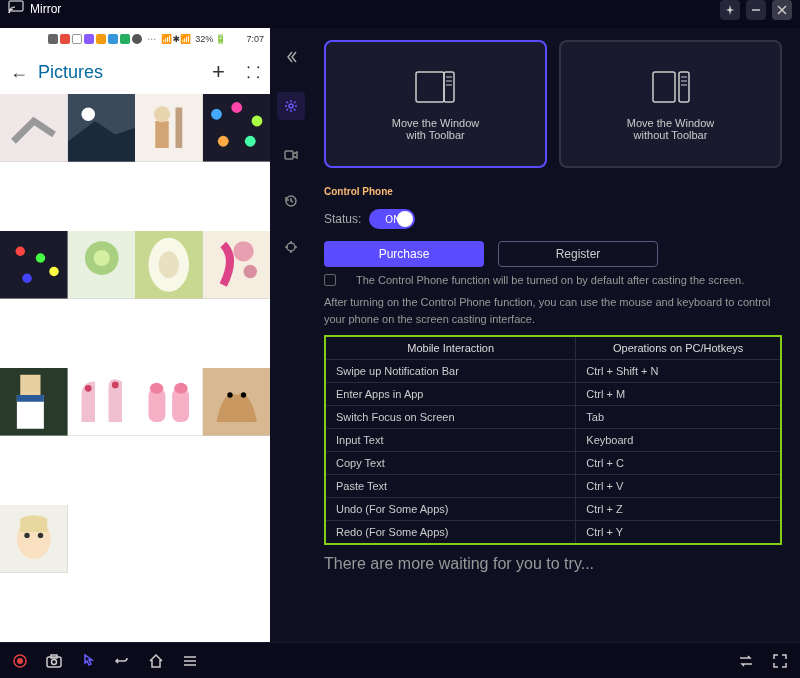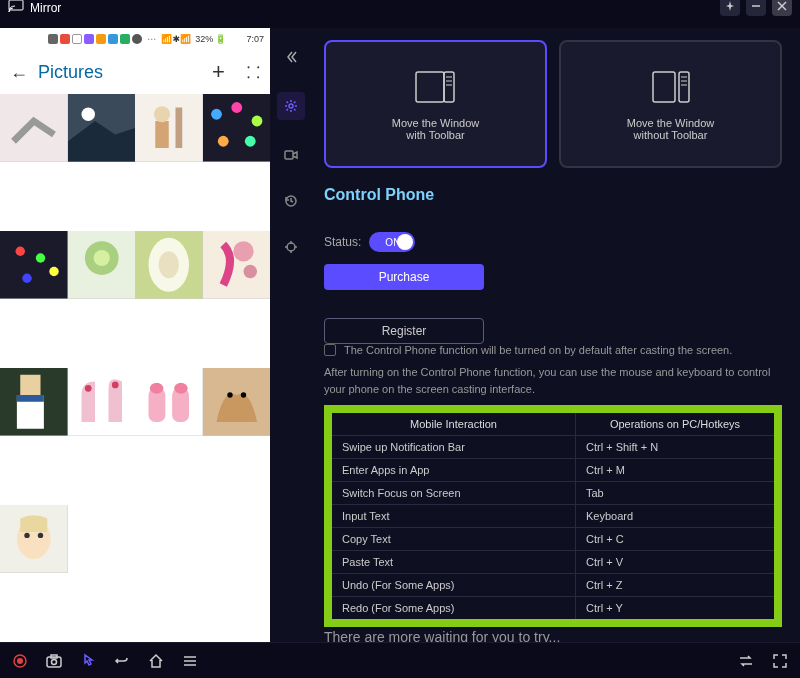--- a/index.html
+++ b/index.html
@@ -11,22 +11,22 @@
   color: #ccc;
   overflow: hidden;
   position: relative;
 }
 
 
 .titlebar {
   height: 28px;
   background: #0a0a1a;
   display: flex;
-  align-items: flex-end;
-  padding: 12px 8px;
+  align-items: flex-start;
+  padding: 0 8px;
 }
 .titlebar-left { display: flex; align-items: center; gap: 6px; font-size: 12px; color: #fff; }
 .titlebar-right { margin-left: auto; display: flex; gap: 6px; }
 .win-btn {
   width: 20px; height: 20px; border-radius: 4px; background: #26263a;
   display: flex; align-items: center; justify-content: center; color: #ddd;
   font-size: 12px; cursor: pointer;
 }
 .win-btn.close { background: #3a3a4a; }
 
@@ -129,57 +129,57 @@
   justify-content: center;
   gap: 10px;
   cursor: pointer;
   font-size: 11px;
   color: #ccc;
   text-align: center;
 }
 .win-option.selected { border-color: #5b4cff; }
 .win-option .opt-icon { width: 60px; height: 40px; }
 
-.section-title { font-size: 16px; color: #7dd3fc; font-weight: 600; margin: 18px 0 28px; }
+.section-title { font-size: 10px; color: #fdba74; font-weight: 600; margin: 18px 0 12px; }
 .status-row { display: flex; align-items: center; gap: 8px; font-size: 12px; color: #aaa; margin-bottom: 12px; }
 .toggle {
   width: 46px; height: 20px; border-radius: 10px; background: #5b4cff;
   position: relative; display: flex; align-items: center; color: #fff;
   font-size: 10px; padding-left: 16px; cursor: pointer;
 }
 .toggle::after {
   content: ""; position: absolute; right: 2px; top: 2px; width: 16px; height: 16px;
   border-radius: 50%; background: #fff;
 }
-.btn-row { display: flex; gap: 28px; margin-bottom: 0; flex-direction: column; }
+.btn-row { display: flex; gap: 14px; margin-bottom: 7px; }
 .btn {
   width: 160px; height: 26px; border-radius: 4px; font-size: 12px;
   display: flex; align-items: center; justify-content: center; cursor: pointer;
 }
 .btn.primary { background: #5b4cff; color: #fff; }
 .btn.secondary { background: transparent; border: 1px solid #5a5a7a; color: #ccc; }
-.checkbox-row { display: flex; align-items: center; gap: 8px; font-size: 11px; color: #999; margin-bottom: 8px; }
+.checkbox-row { display: flex; align-items: center; gap: 20px; font-size: 11px; color: #999; margin-bottom: 8px; }
 .checkbox { width: 12px; height: 12px; border: 1px solid #666; border-radius: 2px; }
 .info-text { font-size: 11px; color: #999; line-height: 1.5; margin-bottom: 8px; }
 
 .hotkey-table {
-  border: 8px solid #84cc16;
+  border: 2px solid #84cc16;
   border-collapse: collapse;
   width: 100%;
   font-size: 11px;
 }
 .hotkey-table th, .hotkey-table td {
   border: 1px solid #2a2a3e;
   padding: 5px 10px;
   text-align: left;
   color: #ccc;
 }
 .hotkey-table th { text-align: center; color: #ddd; font-weight: 400; }
 .hotkey-table td:first-child { width: 55%; }
-.footer-hint { font-size: 14px; color: #999; padding: 2px 0; }
+.footer-hint { font-size: 16px; color: #999; padding: 10px 0; }
 
 
 .bottom-bar {
   height: 36px;
   background: #0a0a1a;
   border-top: 1px solid #1a1a2e;
   display: flex;
   align-items: center;
   padding: 0 10px;
   gap: 14px;

